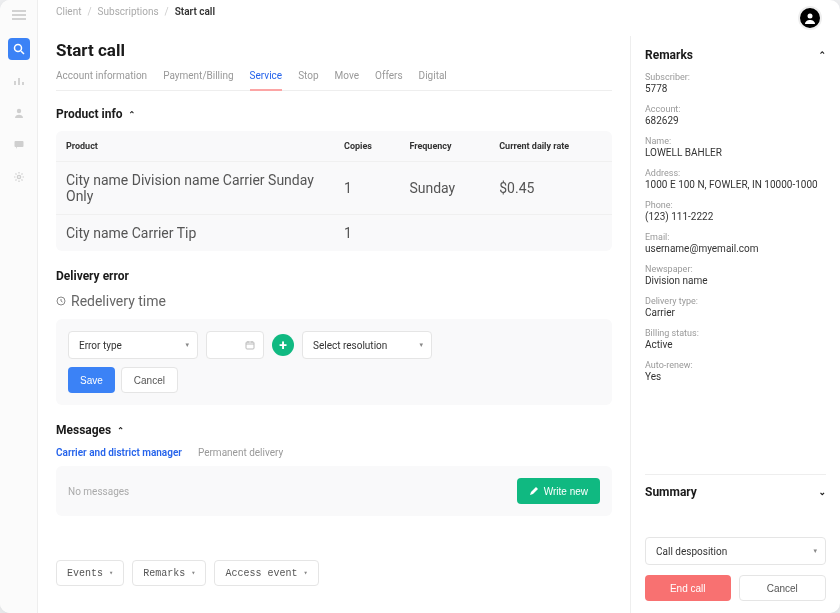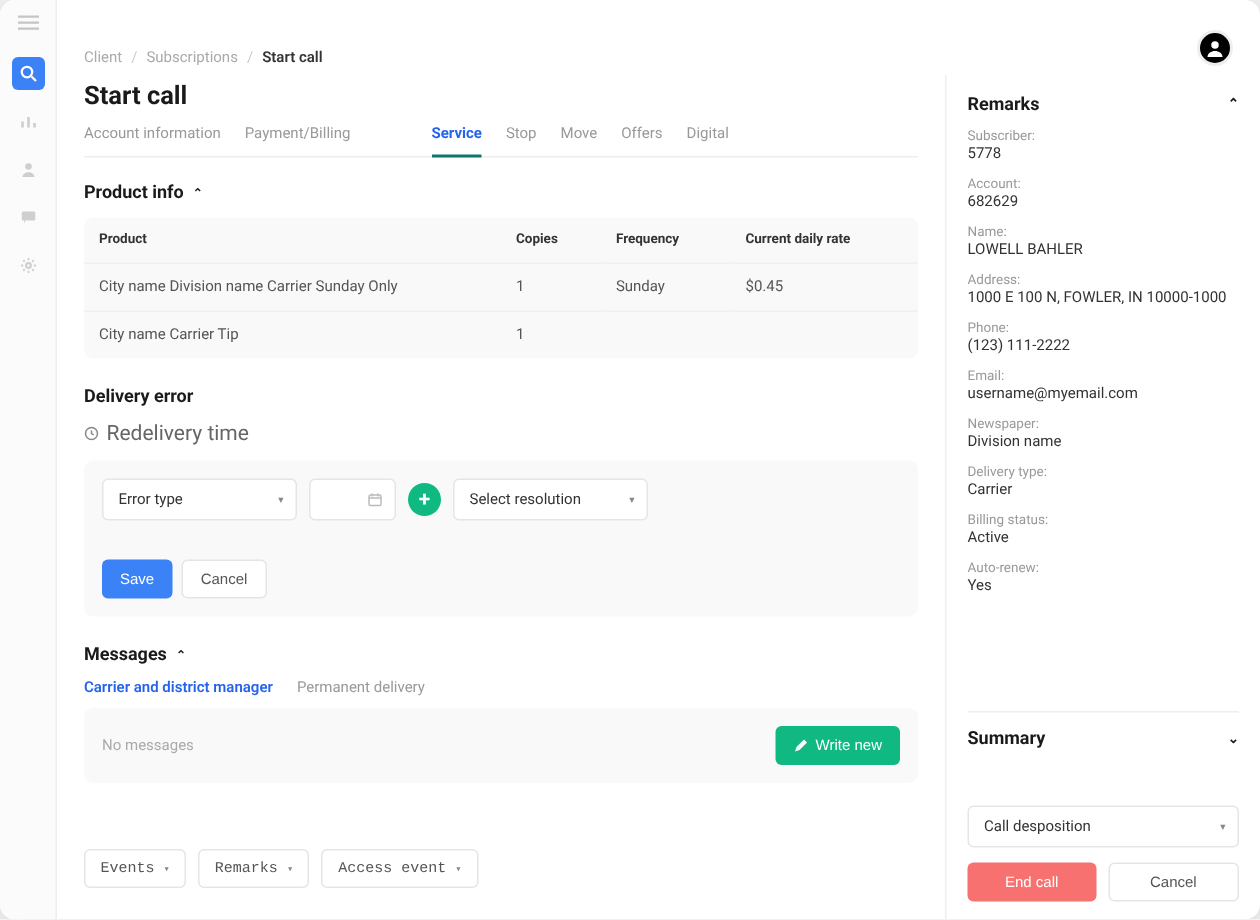--- a/index.html
+++ b/index.html
@@ -3,41 +3,41 @@
 <meta charset="utf-8">
 <style>
 *{box-sizing:border-box;margin:0;padding:0;}
 body{font-family:-apple-system,BlinkMacSystemFont,"Segoe UI",Roboto,sans-serif;font-size:11px;background:#f3f4f6;color:#1a1a1a;}
 .app{display:flex;width:840px;height:613px;overflow:hidden;box-shadow:0 4px 24px rgba(0,0,0,0.15);border-radius:10px;background:#fff;}
 .leftbar{width:38px;background:#fbfbfb;border-right:1px solid #eee;display:flex;flex-direction:column;align-items:center;padding-top:10px;gap:10px;}
 .leftbar .burger{color:#c5c5c5;font-size:14px;margin-bottom:8px;}
 .leftbar .icon{width:22px;height:22px;display:flex;align-items:center;justify-content:center;color:#cfcfcf;border-radius:4px;}
 .leftbar .icon.active{background:#3b82f6;color:#fff;}
 .main{flex:1;display:flex;flex-direction:column;overflow:hidden;}
-.topbar{display:flex;align-items:flex-end;justify-content:space-between;padding:20px 18px 6px 18px;}
+.topbar{display:flex;align-items:flex-start;justify-content:space-between;padding:6px 18px 6px 18px;}
 .bc{display:flex;gap:6px;font-size:10px;color:#aaa;}
 .bc .sep{color:#ccc;}
 .bc .cur{color:#333;font-weight:600;}
 .avatar{width:24px;height:24px;border-radius:50%;background:#000;border:2px solid #eee;display:flex;align-items:center;justify-content:center;}
 .avatar svg{width:14px;height:14px;}
 .content{flex:1;display:flex;overflow:hidden;}
 .center{flex:1;padding:4px 18px 14px 18px;overflow-y:auto;}
 h1{font-size:17px;font-weight:700;margin-bottom:10px;}
 .tabs{display:flex;gap:16px;border-bottom:1px solid #eee;margin-bottom:16px;}
 .tab{padding-bottom:8px;font-size:10px;color:#999;cursor:pointer;}
-.tab.active{color:#2563eb;border-bottom:2px solid #0f766e;margin-bottom:-1px;font-weight:700;margin-left:38px;}
+.tab.active{color:#2563eb;border-bottom:2px solid #fca5a5;margin-bottom:-1px;font-weight:400;}
 .sect-title{font-size:12px;font-weight:700;margin-bottom:10px;display:flex;align-items:center;gap:6px;}
 .sect-title .chev{font-size:8px;}
 .tbl-wrap{background:#f9f9fa;border-radius:6px;overflow:hidden;margin-bottom:18px;}
 table{width:100%;border-collapse:collapse;}
 th{font-size:9px;font-weight:700;color:#333;text-align:left;padding:10px 10px;}
-td{font-size:10px;color:#555;padding:10px 10px;border-top:1px solid #f0f0f0;}
+td{font-size:14px;color:#555;padding:10px 10px;border-top:1px solid #f0f0f0;}
 .delivery-sub{display:flex;align-items:center;gap:5px;font-size:14px;color:#666;margin-bottom:10px;}
 .form-card{background:#f9f9fa;border-radius:6px;padding:12px;margin-bottom:18px;}
-.form-row{display:flex;gap:8px;align-items:center;margin-bottom:26px;}
+.form-row{display:flex;gap:8px;align-items:center;margin-bottom:8px;}
 .sel-like{background:#fff;border:1px solid #e5e5e5;border-radius:4px;height:28px;padding:0 24px 0 10px;font-size:10px;color:#333;display:flex;align-items:center;position:relative;}
 .sel-like .dd{position:absolute;right:8px;font-size:7px;color:#888;}
 .dateinp{background:#fff;border:1px solid #e5e5e5;border-radius:4px;height:28px;width:58px;display:flex;align-items:center;justify-content:flex-end;padding-right:8px;color:#aaa;}
 .addbtn{width:22px;height:22px;border-radius:50%;background:#10b981;color:#fff;display:flex;align-items:center;justify-content:center;font-size:14px;font-weight:700;}
 .btn{height:26px;padding:0 12px;font-size:10px;border-radius:4px;border:none;cursor:pointer;display:inline-flex;align-items:center;gap:5px;}
 .btn.primary{background:#3b82f6;color:#fff;}
 .btn.ghost{background:#fff;border:1px solid #e5e5e5;color:#555;}
 .btn.green{background:#10b981;color:#fff;}
 .btn.red{background:#f87171;color:#fff;}
 .msg-tabs{display:flex;gap:16px;font-size:10px;margin-bottom:8px;}

